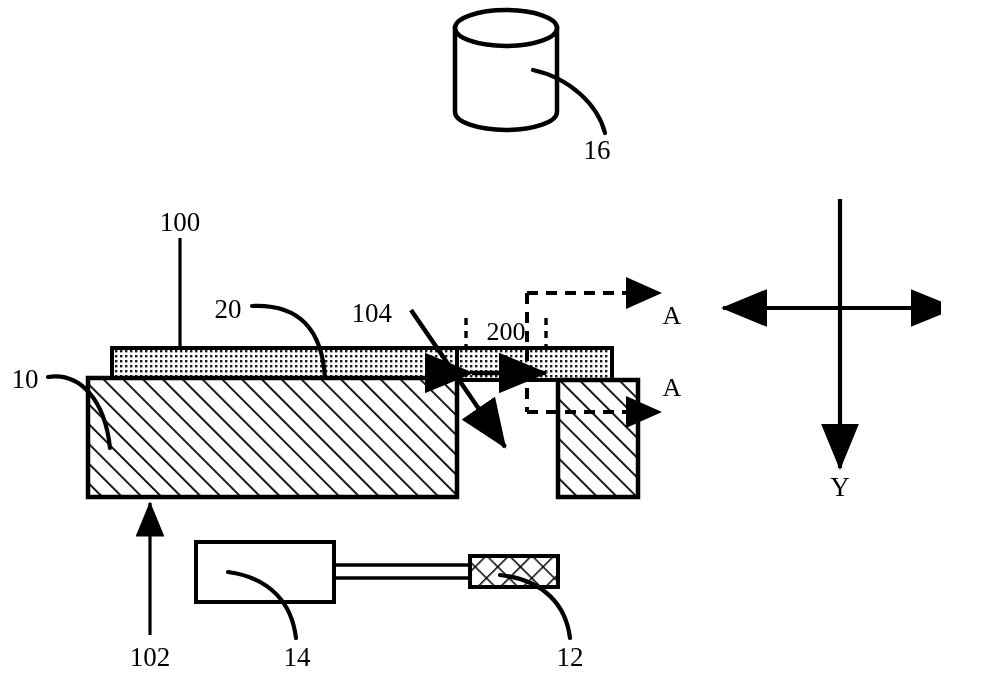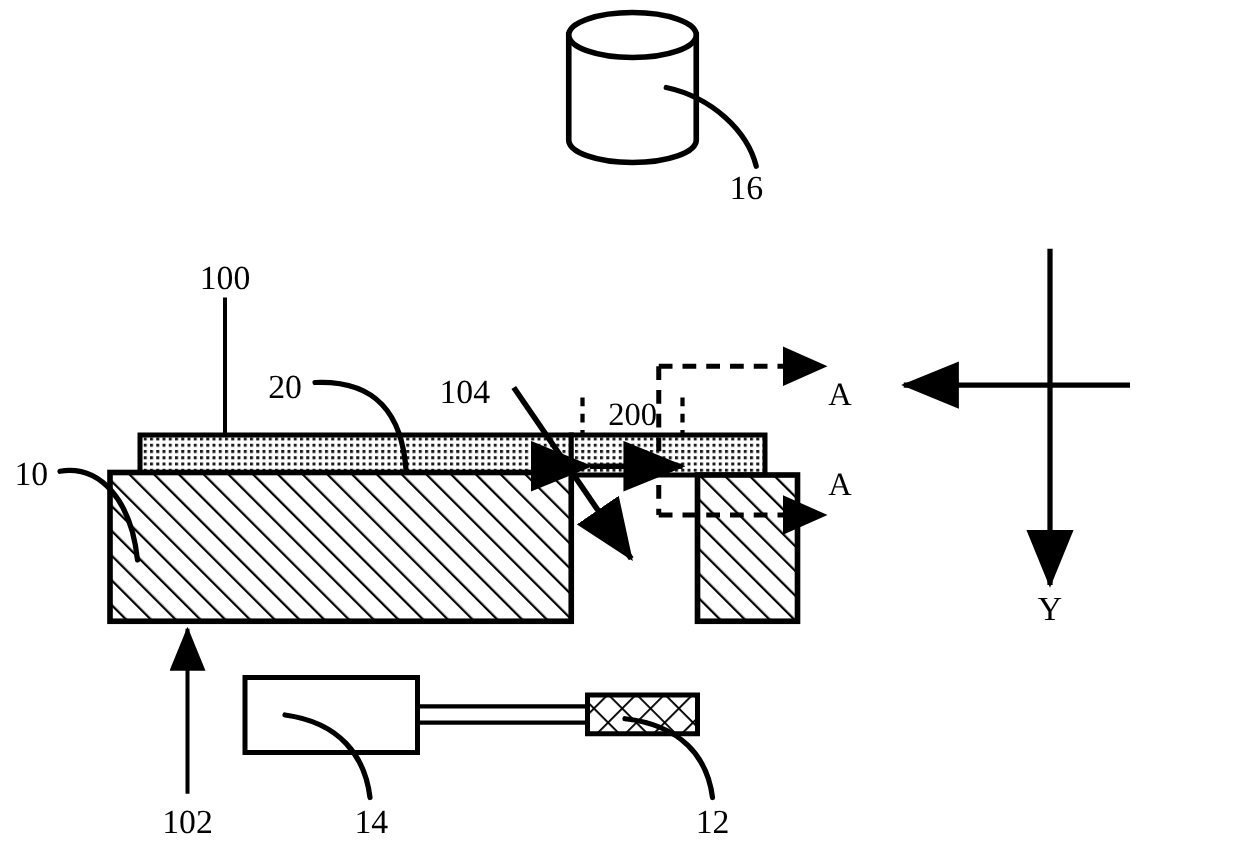--- a/index.html
+++ b/index.html
@@ -9,20 +9,21 @@
   }
   body {
     font-family: "Liberation Serif", "DejaVu Serif", serif;
   }
   #figure-root {
     position: relative;
     width: 904px;
     height: 682px;
     background: #ffffff;
     overflow: hidden;
+    padding-left: 37px;
   }
   #figure-svg {
     position: absolute;
     left: 0;
     top: 0;
     width: 1000px;
     height: 682px;
   }
   .ref-label {
     font-family: "Liberation Serif", "DejaVu Serif", serif;

